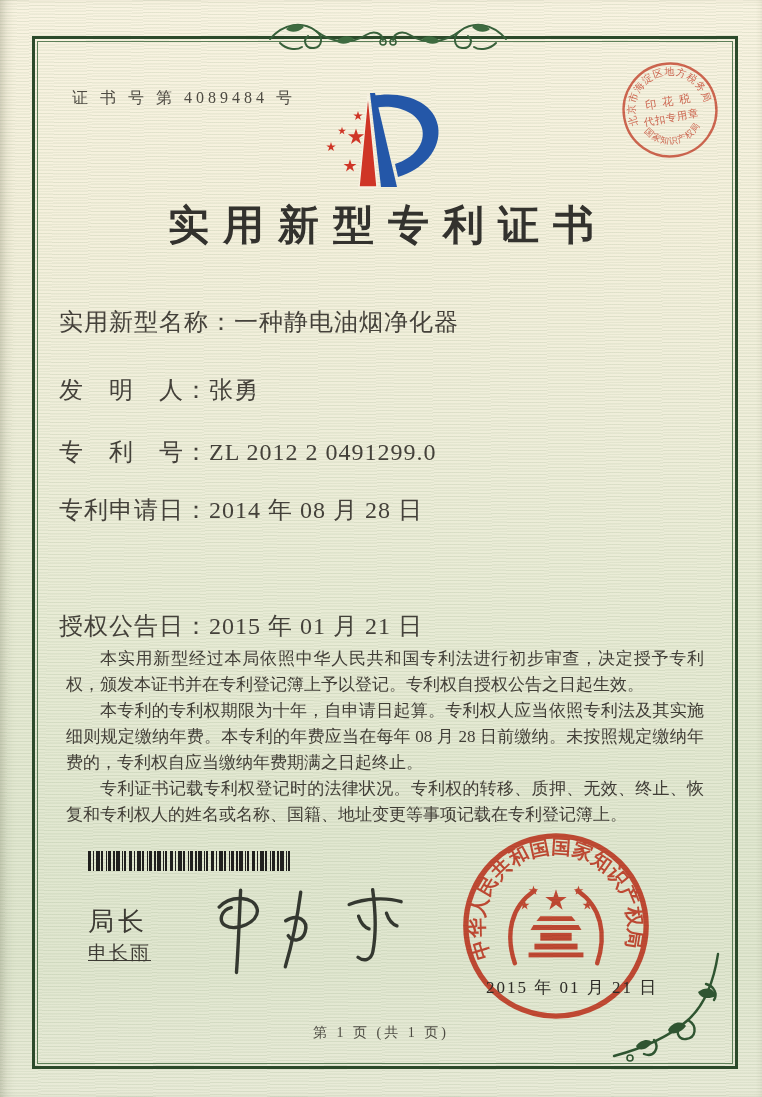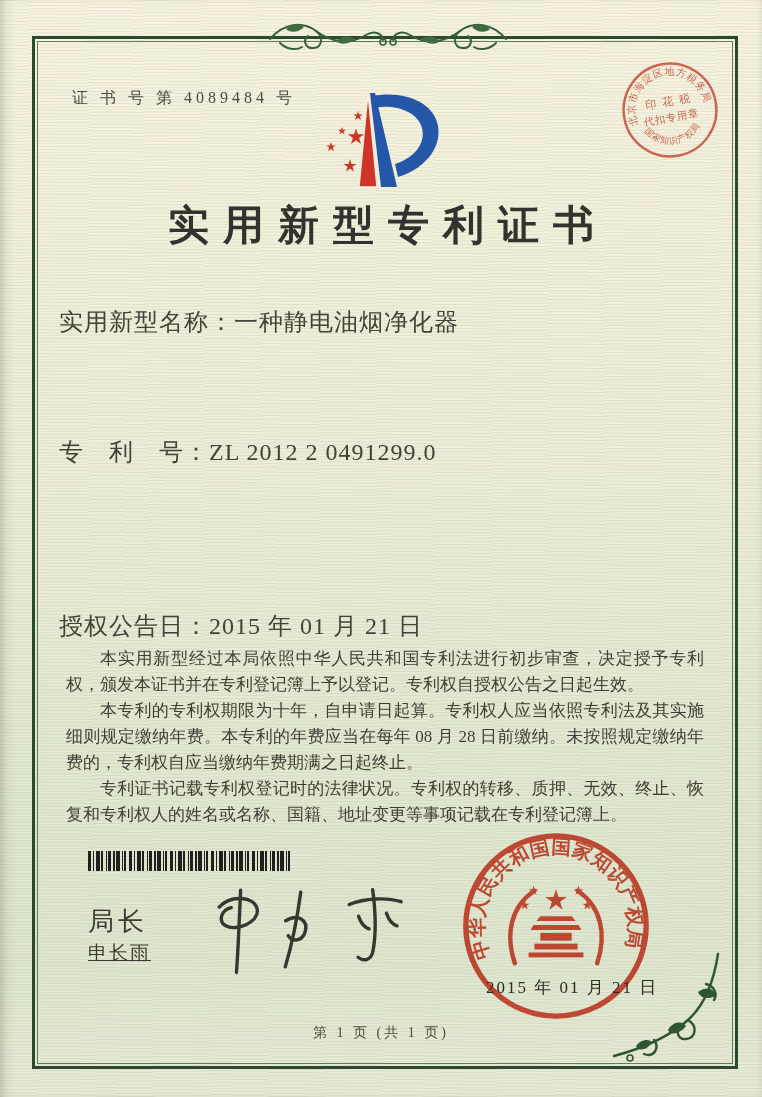--- a/index.html
+++ b/index.html
@@ -96,21 +96,23 @@
       <use href="#star" transform="translate(26,41) scale(0.42)"></use>
       <use href="#star" transform="translate(40,47) scale(0.85)"></use>
       <use href="#star" transform="translate(15,57) scale(0.5)"></use>
       <use href="#star" transform="translate(34,76) scale(0.68)"></use>
     </g>
   </svg>
 
   <div class="title">实用新型专利证书</div>
 
   <div class="field f0"><span>实用新型名称：</span><span>一种静电油烟净化器</span></div>
+  <div class="field f1"><span>发　明　人：</span><span>张勇</span></div>
   <div class="field f2"><span>专　利　号：</span><span>ZL 2012 2 0491299.0</span></div>
+  <div class="field f3"><span>专利申请日：</span><span>2014 年 08 月 28 日</span></div>
   <div class="field f5"><span>授权公告日：</span><span>2015 年 01 月 21 日</span></div>
 
   <div class="paras">
     <p>本实用新型经过本局依照中华人民共和国专利法进行初步审查，决定授予专利权，颁发本证书并在专利登记簿上予以登记。专利权自授权公告之日起生效。</p>
     <p>本专利的专利权期限为十年，自申请日起算。专利权人应当依照专利法及其实施细则规定缴纳年费。本专利的年费应当在每年 08 月 28 日前缴纳。未按照规定缴纳年费的，专利权自应当缴纳年费期满之日起终止。</p>
     <p>专利证书记载专利权登记时的法律状况。专利权的转移、质押、无效、终止、恢复和专利权人的姓名或名称、国籍、地址变更等事项记载在专利登记簿上。</p>
   </div>
 
   <svg class="barcode" width="202" height="20" viewBox="0 0 202 20">
     <path d="M0,10 H202" stroke="#20201e" stroke-width="20" stroke-dasharray="3 2 1 2 4 1 2 3 1 1 3 2 2 1 4 2 1 1 2 3"></path>

